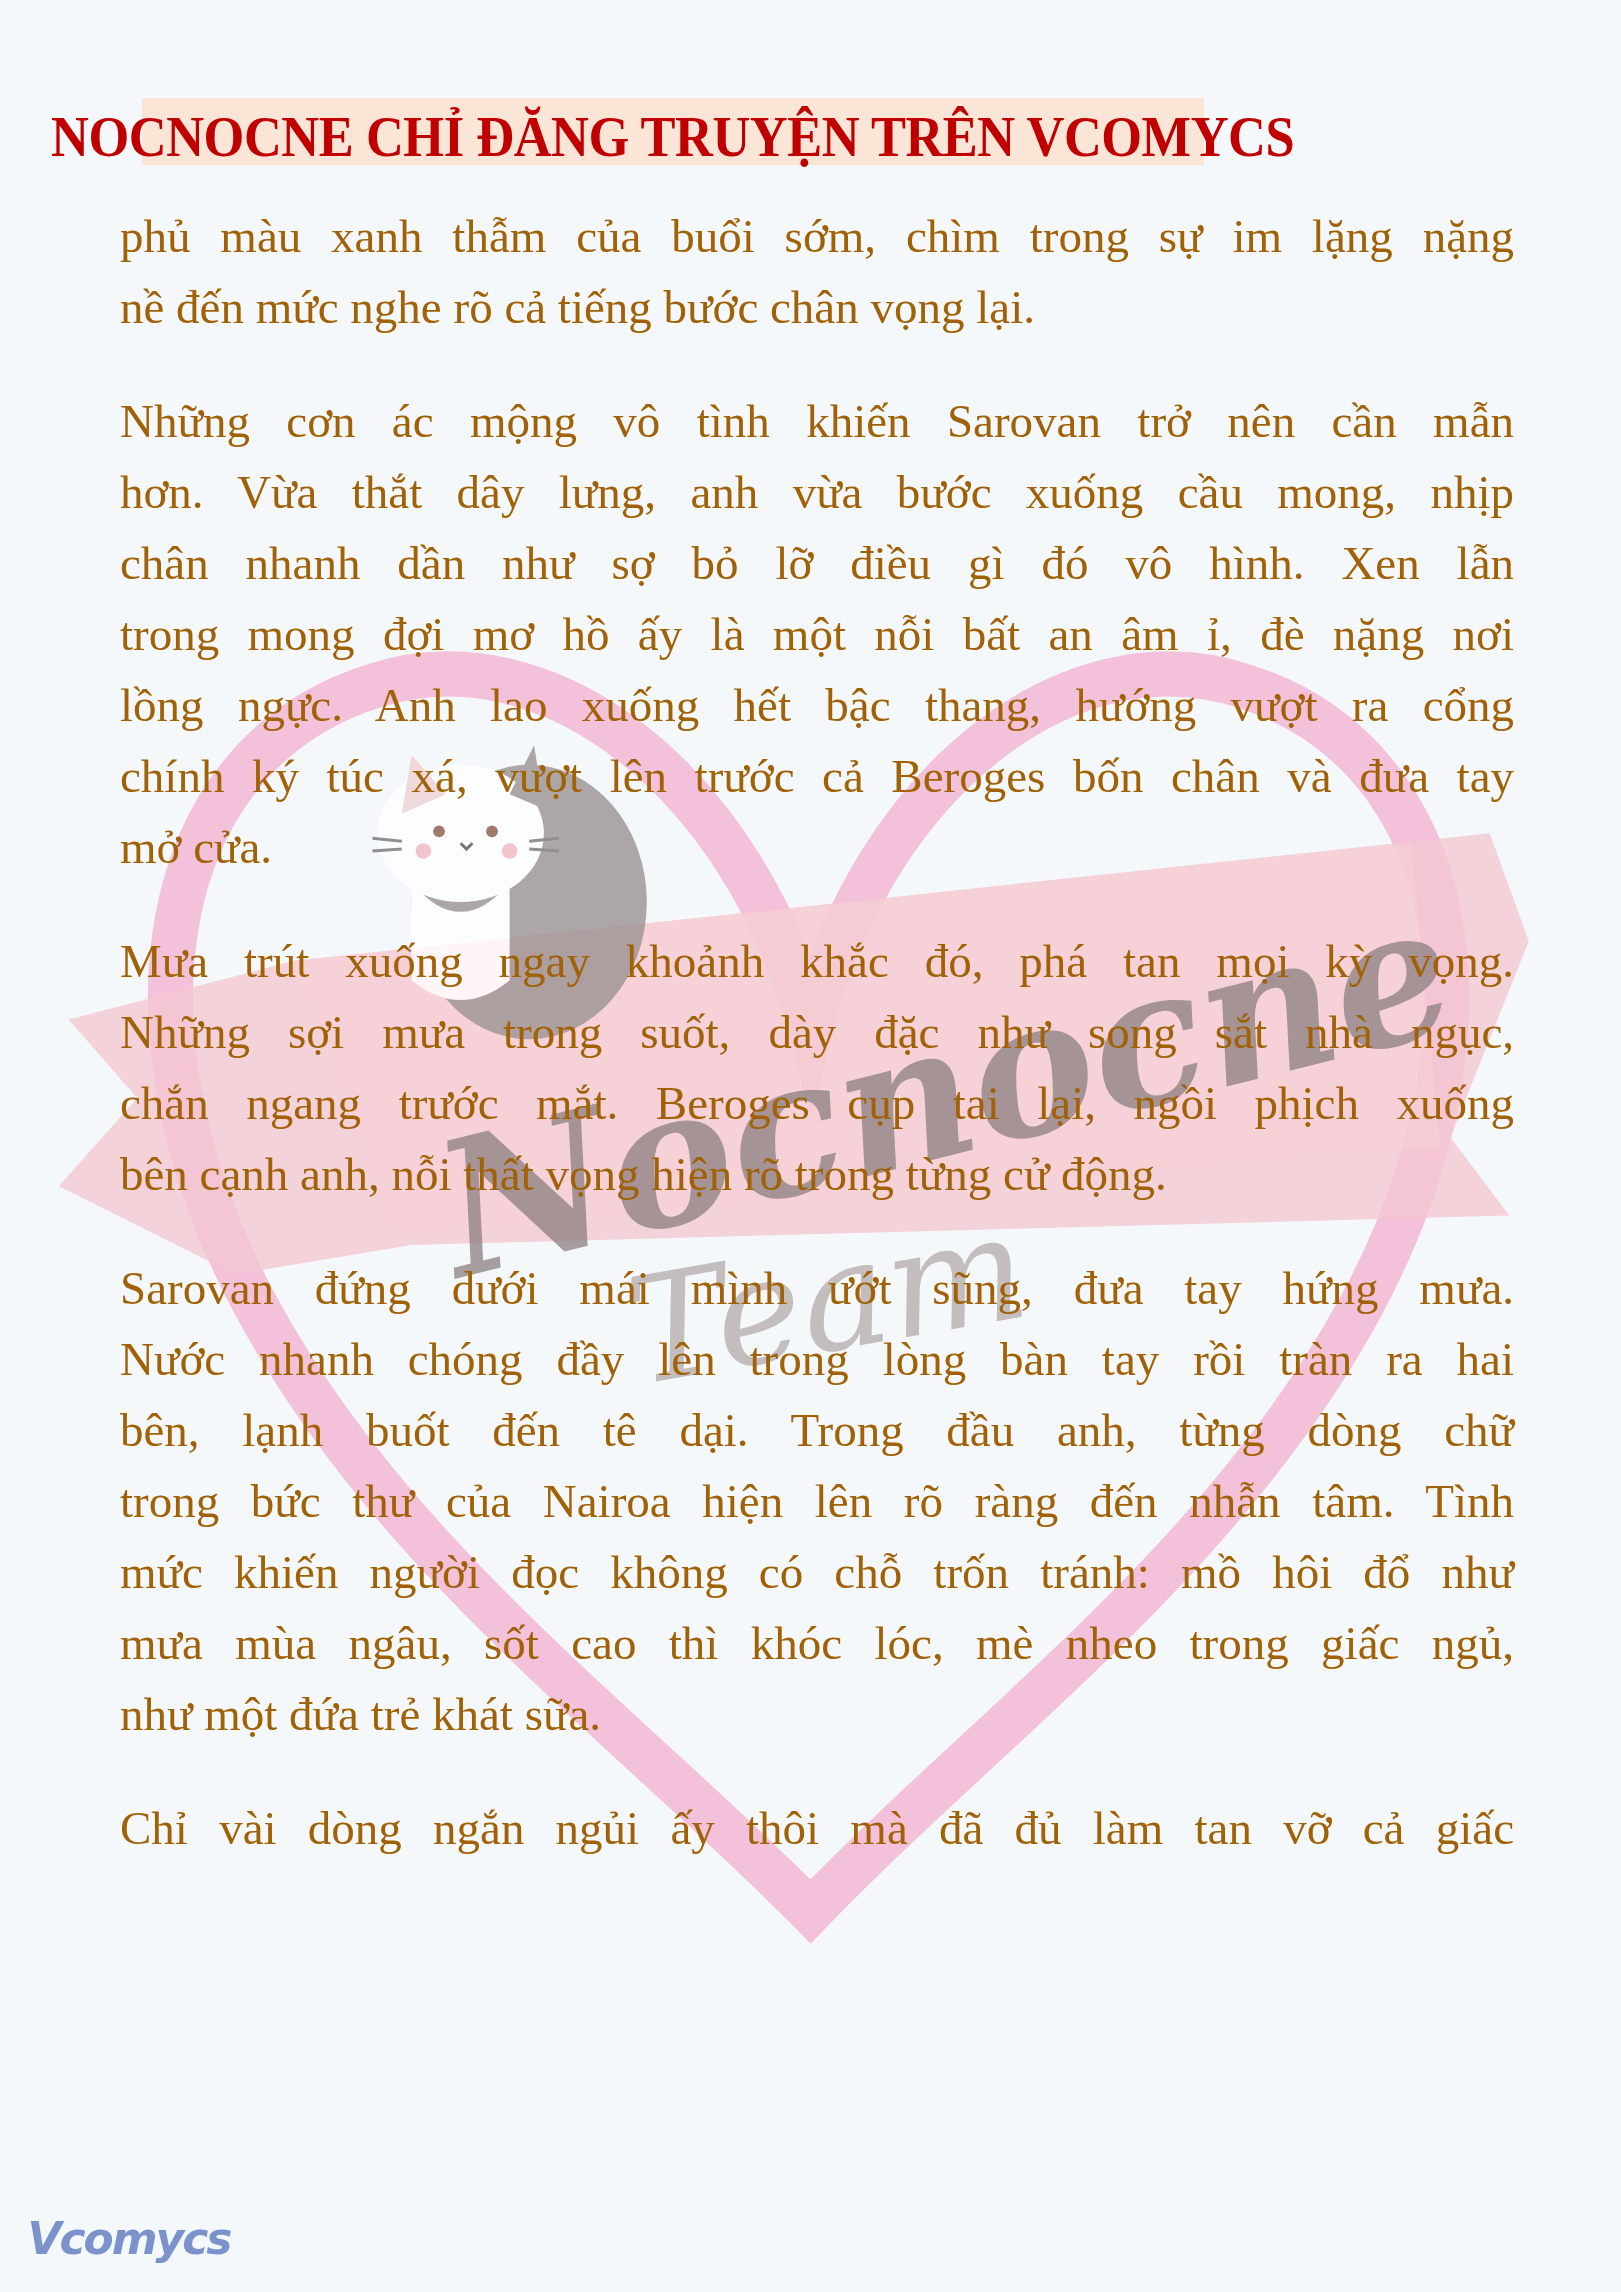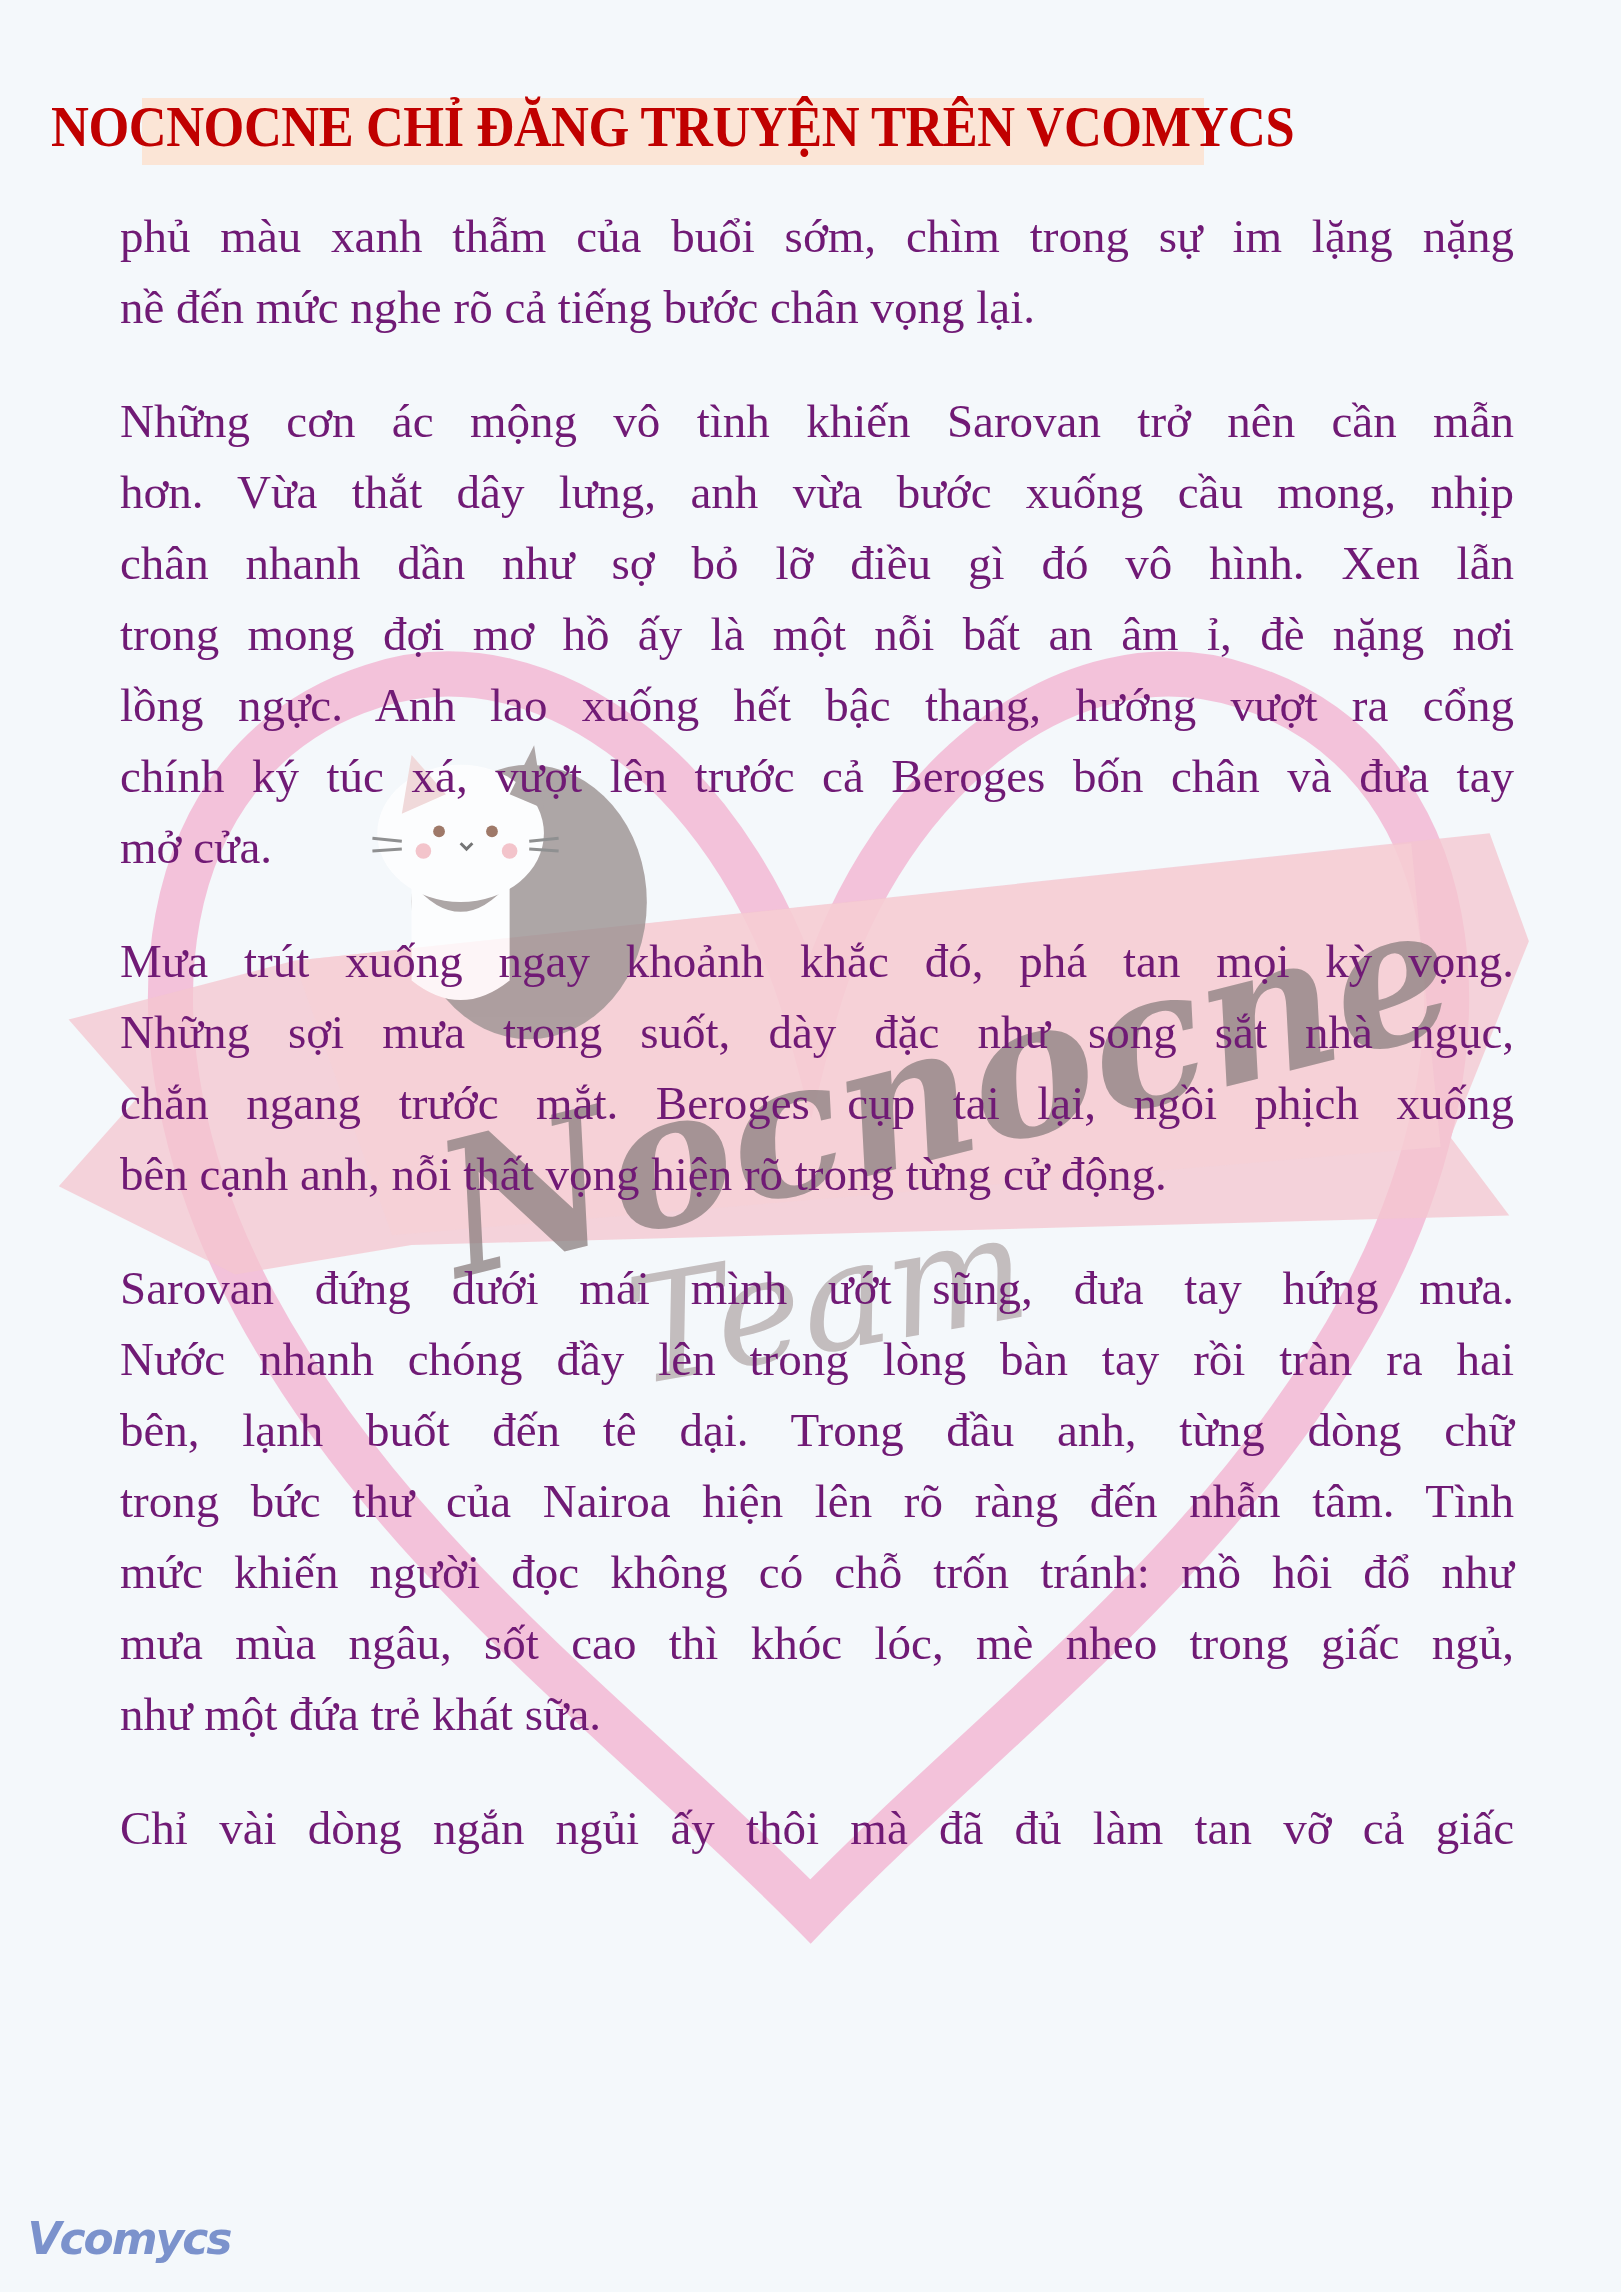--- a/index.html
+++ b/index.html
@@ -28,38 +28,38 @@
       pointer-events: none;
     }
     .title-banner {
       position: absolute;
       left: 142px;
       top: 98px;
       width: 1062px;
       height: 67px;
       background: #fbe5d6;
       display: flex;
-      align-items: flex-start;
+      align-items: flex-end;
       justify-content: center;
     }
     .title-text {
       color: #c00000;
       font-weight: bold;
       font-size: 57px;
       letter-spacing: -0.5px;
       white-space: nowrap;
       line-height: 1;
       transform: scaleX(0.92);
     }
     .body-text {
       position: absolute;
       left: 120px;
       top: 201px;
       width: 1394px;
-      color: #701a75;
+      color: #a16207;
       font-size: 47px;
       line-height: 71px;
     }
     .para {
       margin: 0 0 43px 0;
       text-align: justify;
     }
     .line {
       display: block;
       text-align: justify;

